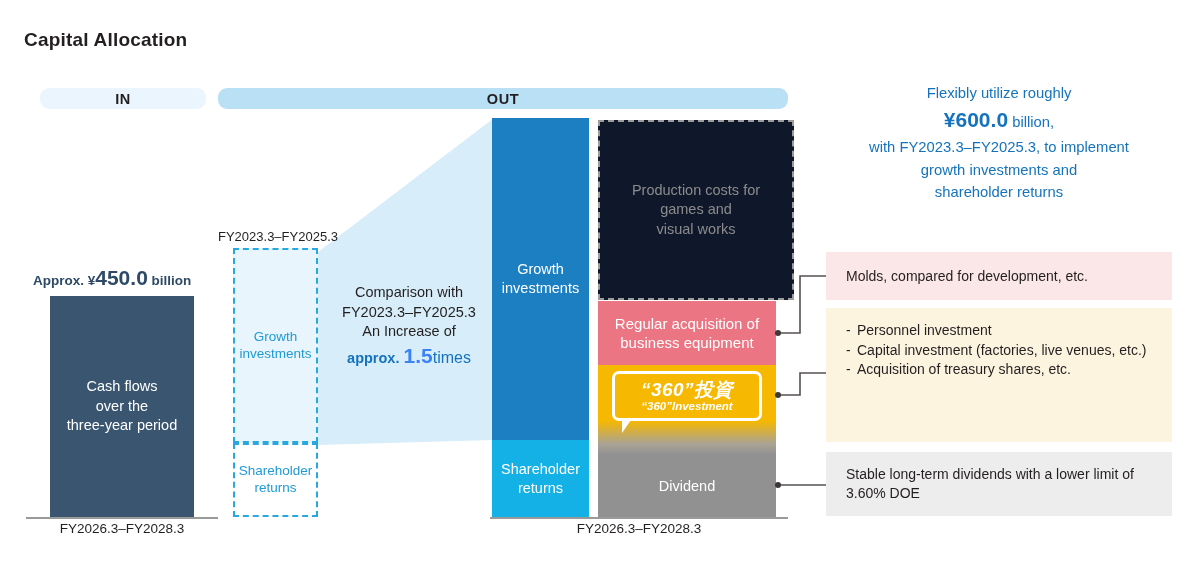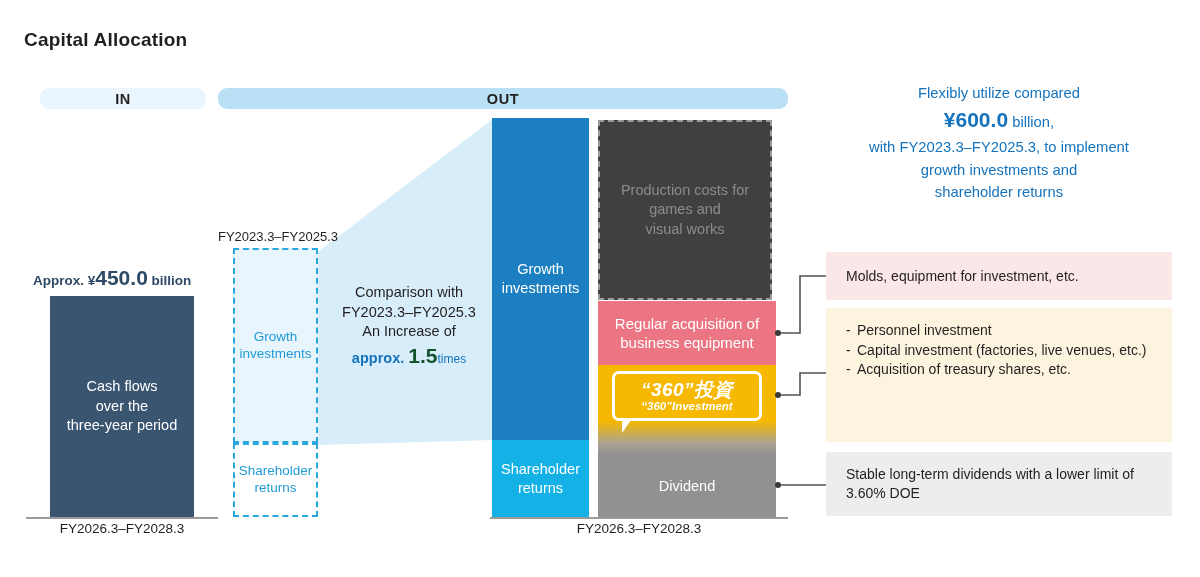--- a/index.html
+++ b/index.html
@@ -62,22 +62,22 @@
 
   
   #funnel { left: 318px; top: 118px; width: 176px; height: 330px; }
 
   #comparison-text {
     left: 326px; top: 283px; width: 166px;
     text-align: center; font-size: 14.5px; line-height: 1.36;
     color: #231f20;
   }
   #comparison-text .accent { color: #1573bd; font-weight: bold; }
-  #comparison-text .accent-big { color: #14532d; font-weight: bold; font-size: 21px; }
-  #comparison-text .times { color: #1573bd; font-weight: normal; font-size: 12px; }
+  #comparison-text .accent-big { color: #3b82f6; font-weight: bold; font-size: 21px; }
+  #comparison-text .times { color: #1573bd; font-weight: normal; font-size: 16px; }
 
   
   #dashed-label {
     left: 218px; top: 229px;
     font-size: 13px; color: #231f20; white-space: nowrap;
   }
   .dashed-box {
     left: 233px; width: 85px;
     border: 2px dashed #29a8e0;
     box-sizing: border-box;
@@ -97,22 +97,22 @@
   }
   #bar-return-mid {
     left: 492px; top: 440px; width: 97px; height: 77px;
     background: #14b1e7;
     display: flex; align-items: center; justify-content: center;
     text-align: center; color: #fff; font-size: 14.5px; line-height: 1.3;
   }
 
   
   #bar-production {
-    left: 598px; top: 120px; width: 174px; height: 180px;
-    background: #404040;
+    left: 598px; top: 120px; width: 196px; height: 180px;
+    background: #0f172a;
     border: 2px dashed #9b9b9b;
     box-sizing: border-box;
     display: flex; align-items: center; justify-content: center;
     text-align: center; color: #8c8c8c; font-size: 14.5px; line-height: 1.35;
   }
   #bar-regular {
     left: 598px; top: 301px; width: 178px; height: 64px;
     background: #ec7584;
     display: flex; align-items: center; justify-content: center;
     text-align: center; color: #fff; font-size: 15px; line-height: 1.3;
@@ -266,32 +266,32 @@
   <circle class="conn-dot" cx="778" cy="333" r="3"></circle>
 
   <path class="conn" d="M778,395 L800,395 L800,373 L826,373"></path>
   <circle class="conn-dot" cx="778" cy="395" r="3"></circle>
 
   <path class="conn" d="M778,485 L826,485"></path>
   <circle class="conn-dot" cx="778" cy="485" r="3"></circle>
 </svg>
 
 <div class="abs" id="headline">
-  <div>Flexibly utilize compared</div>
+  <div>Flexibly utilize roughly</div>
   <div>
     <span class="big">¥</span><span class="big">600.0</span>
     <span>billion,</span>
   </div>
   <div>with FY2023.3–FY2025.3, to implement</div>
   <div>growth investments and</div>
   <div>shareholder returns</div>
 </div>
 
 <div class="abs note" id="note-molds">
-  <span>Molds, equipment for investment, etc.</span>
+  <span>Molds, compared for development, etc.</span>
 </div>
 
 <div class="abs note" id="note-360">
   <ul>
     <li>Personnel investment</li>
     <li>Capital investment (factories, live venues, etc.)</li>
     <li>Acquisition of treasury shares, etc.</li>
   </ul>
 </div>
 

